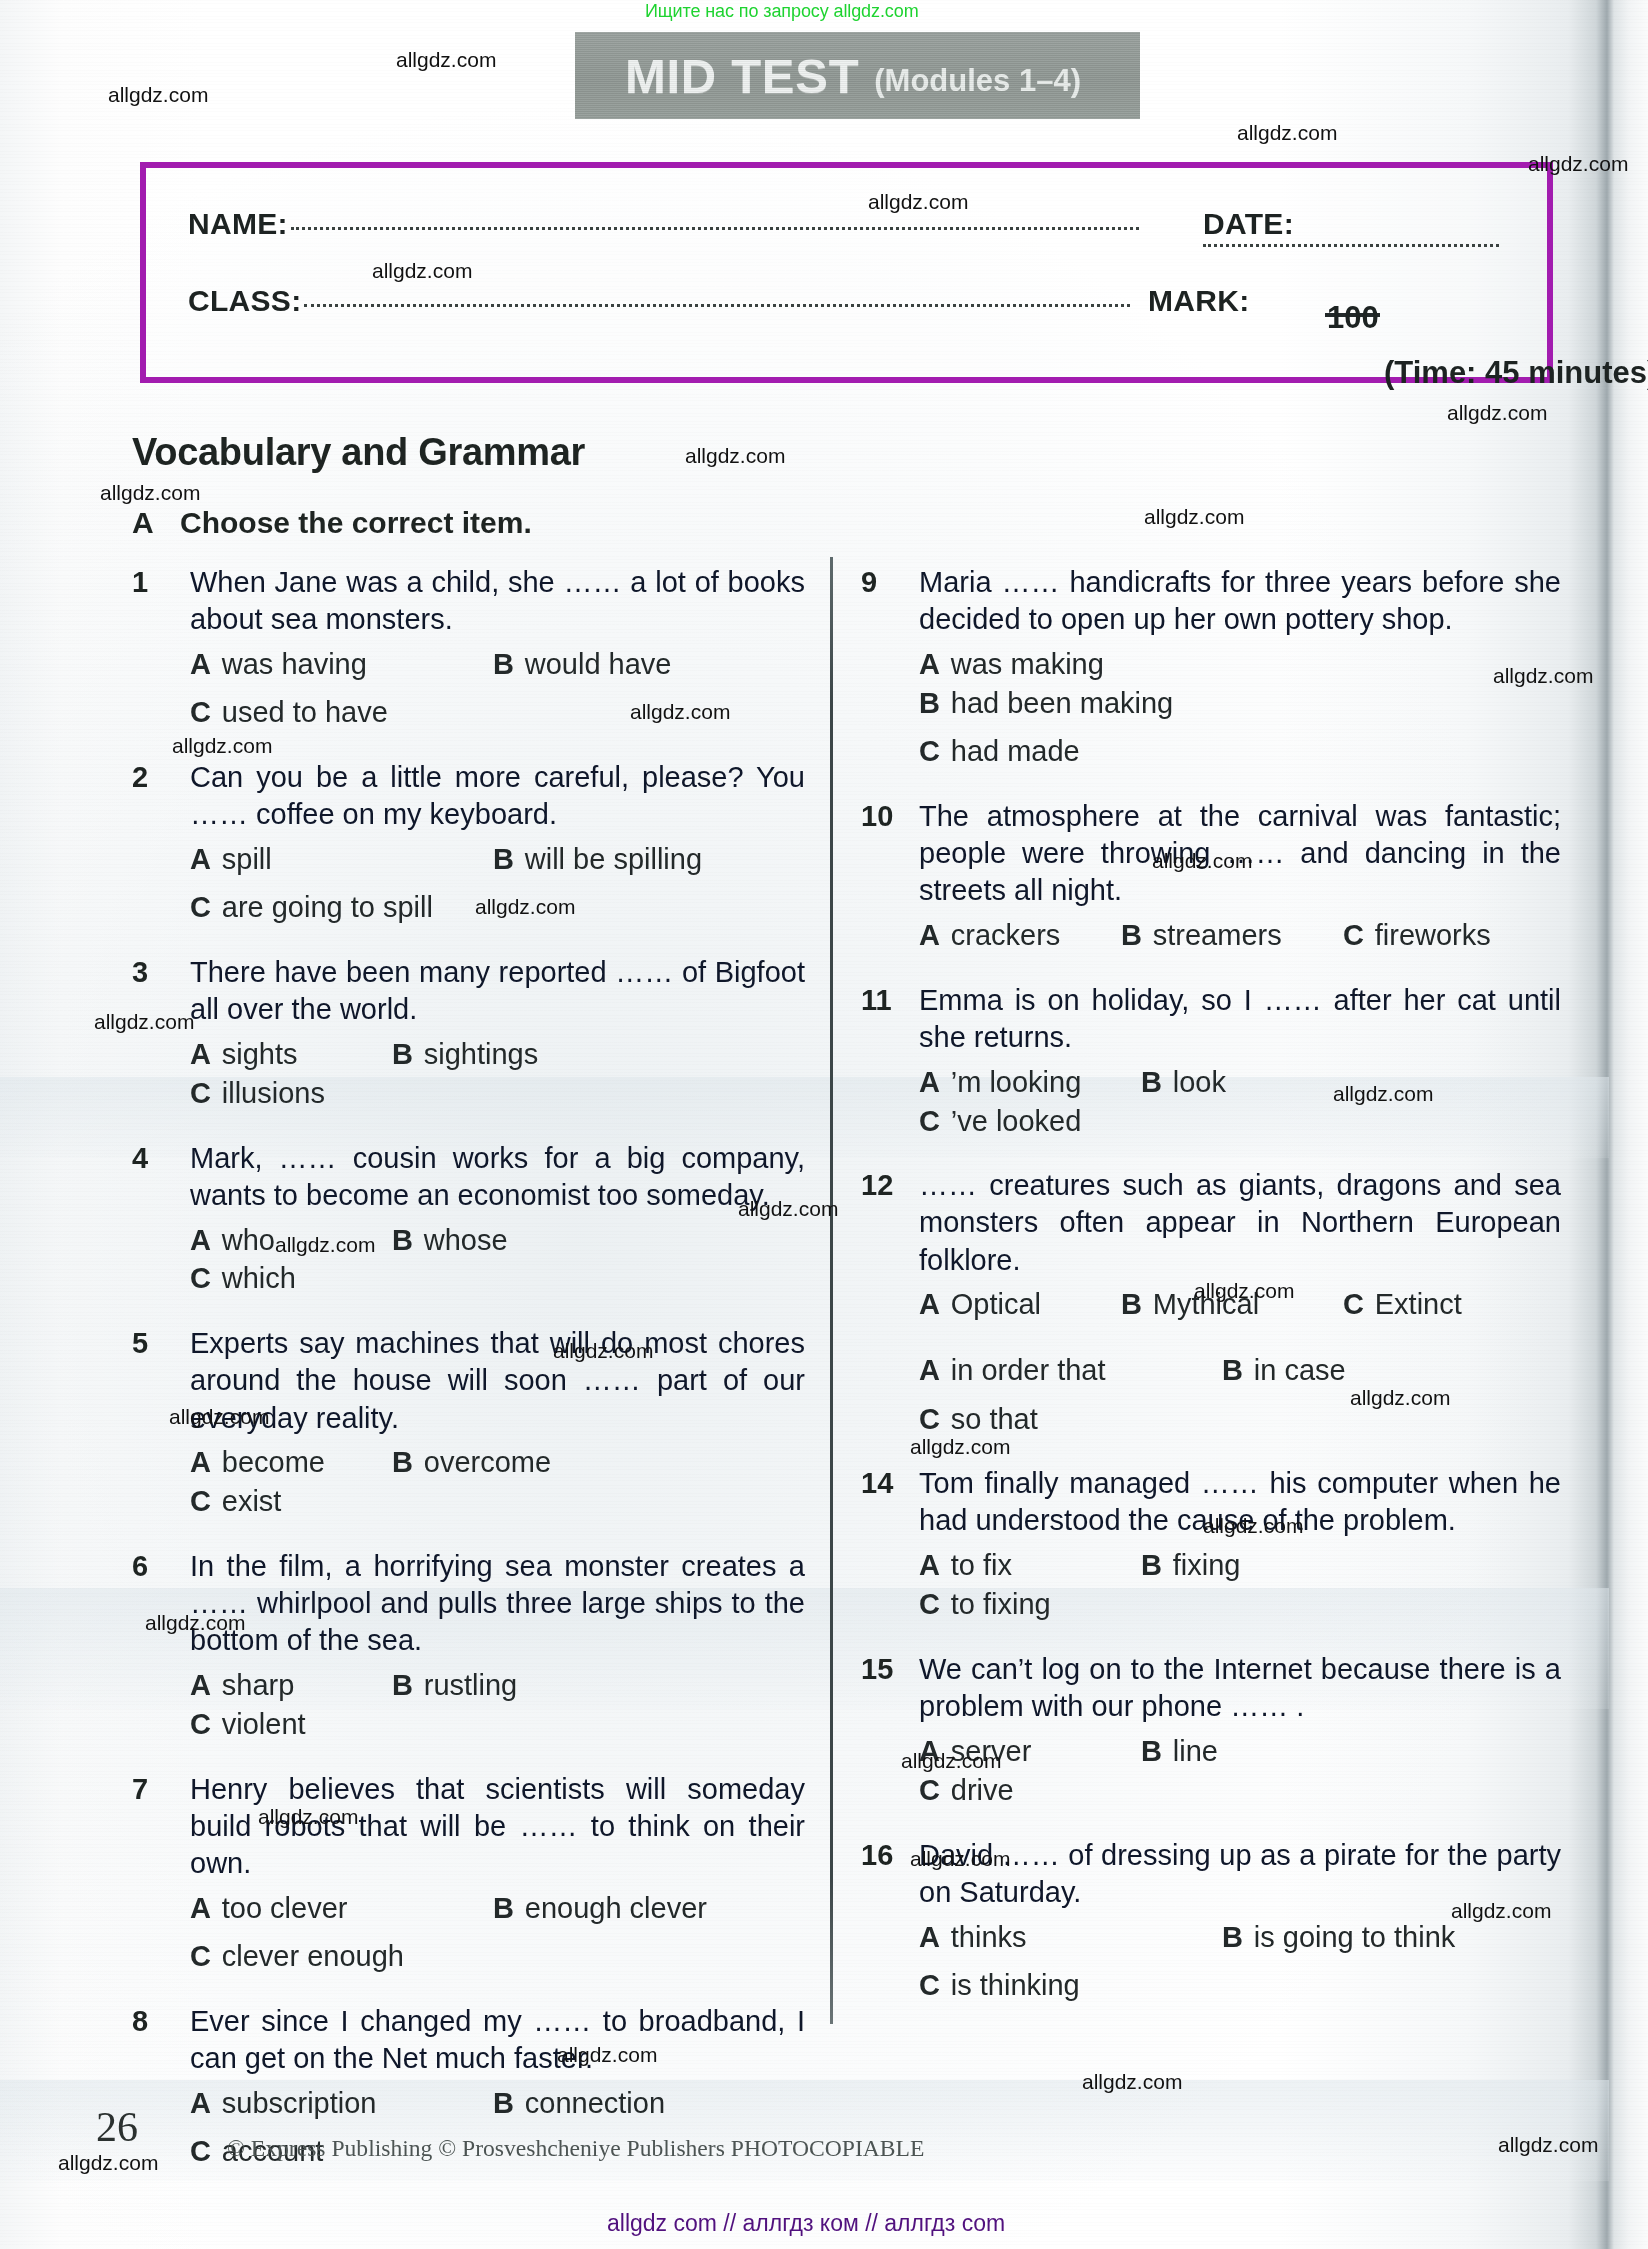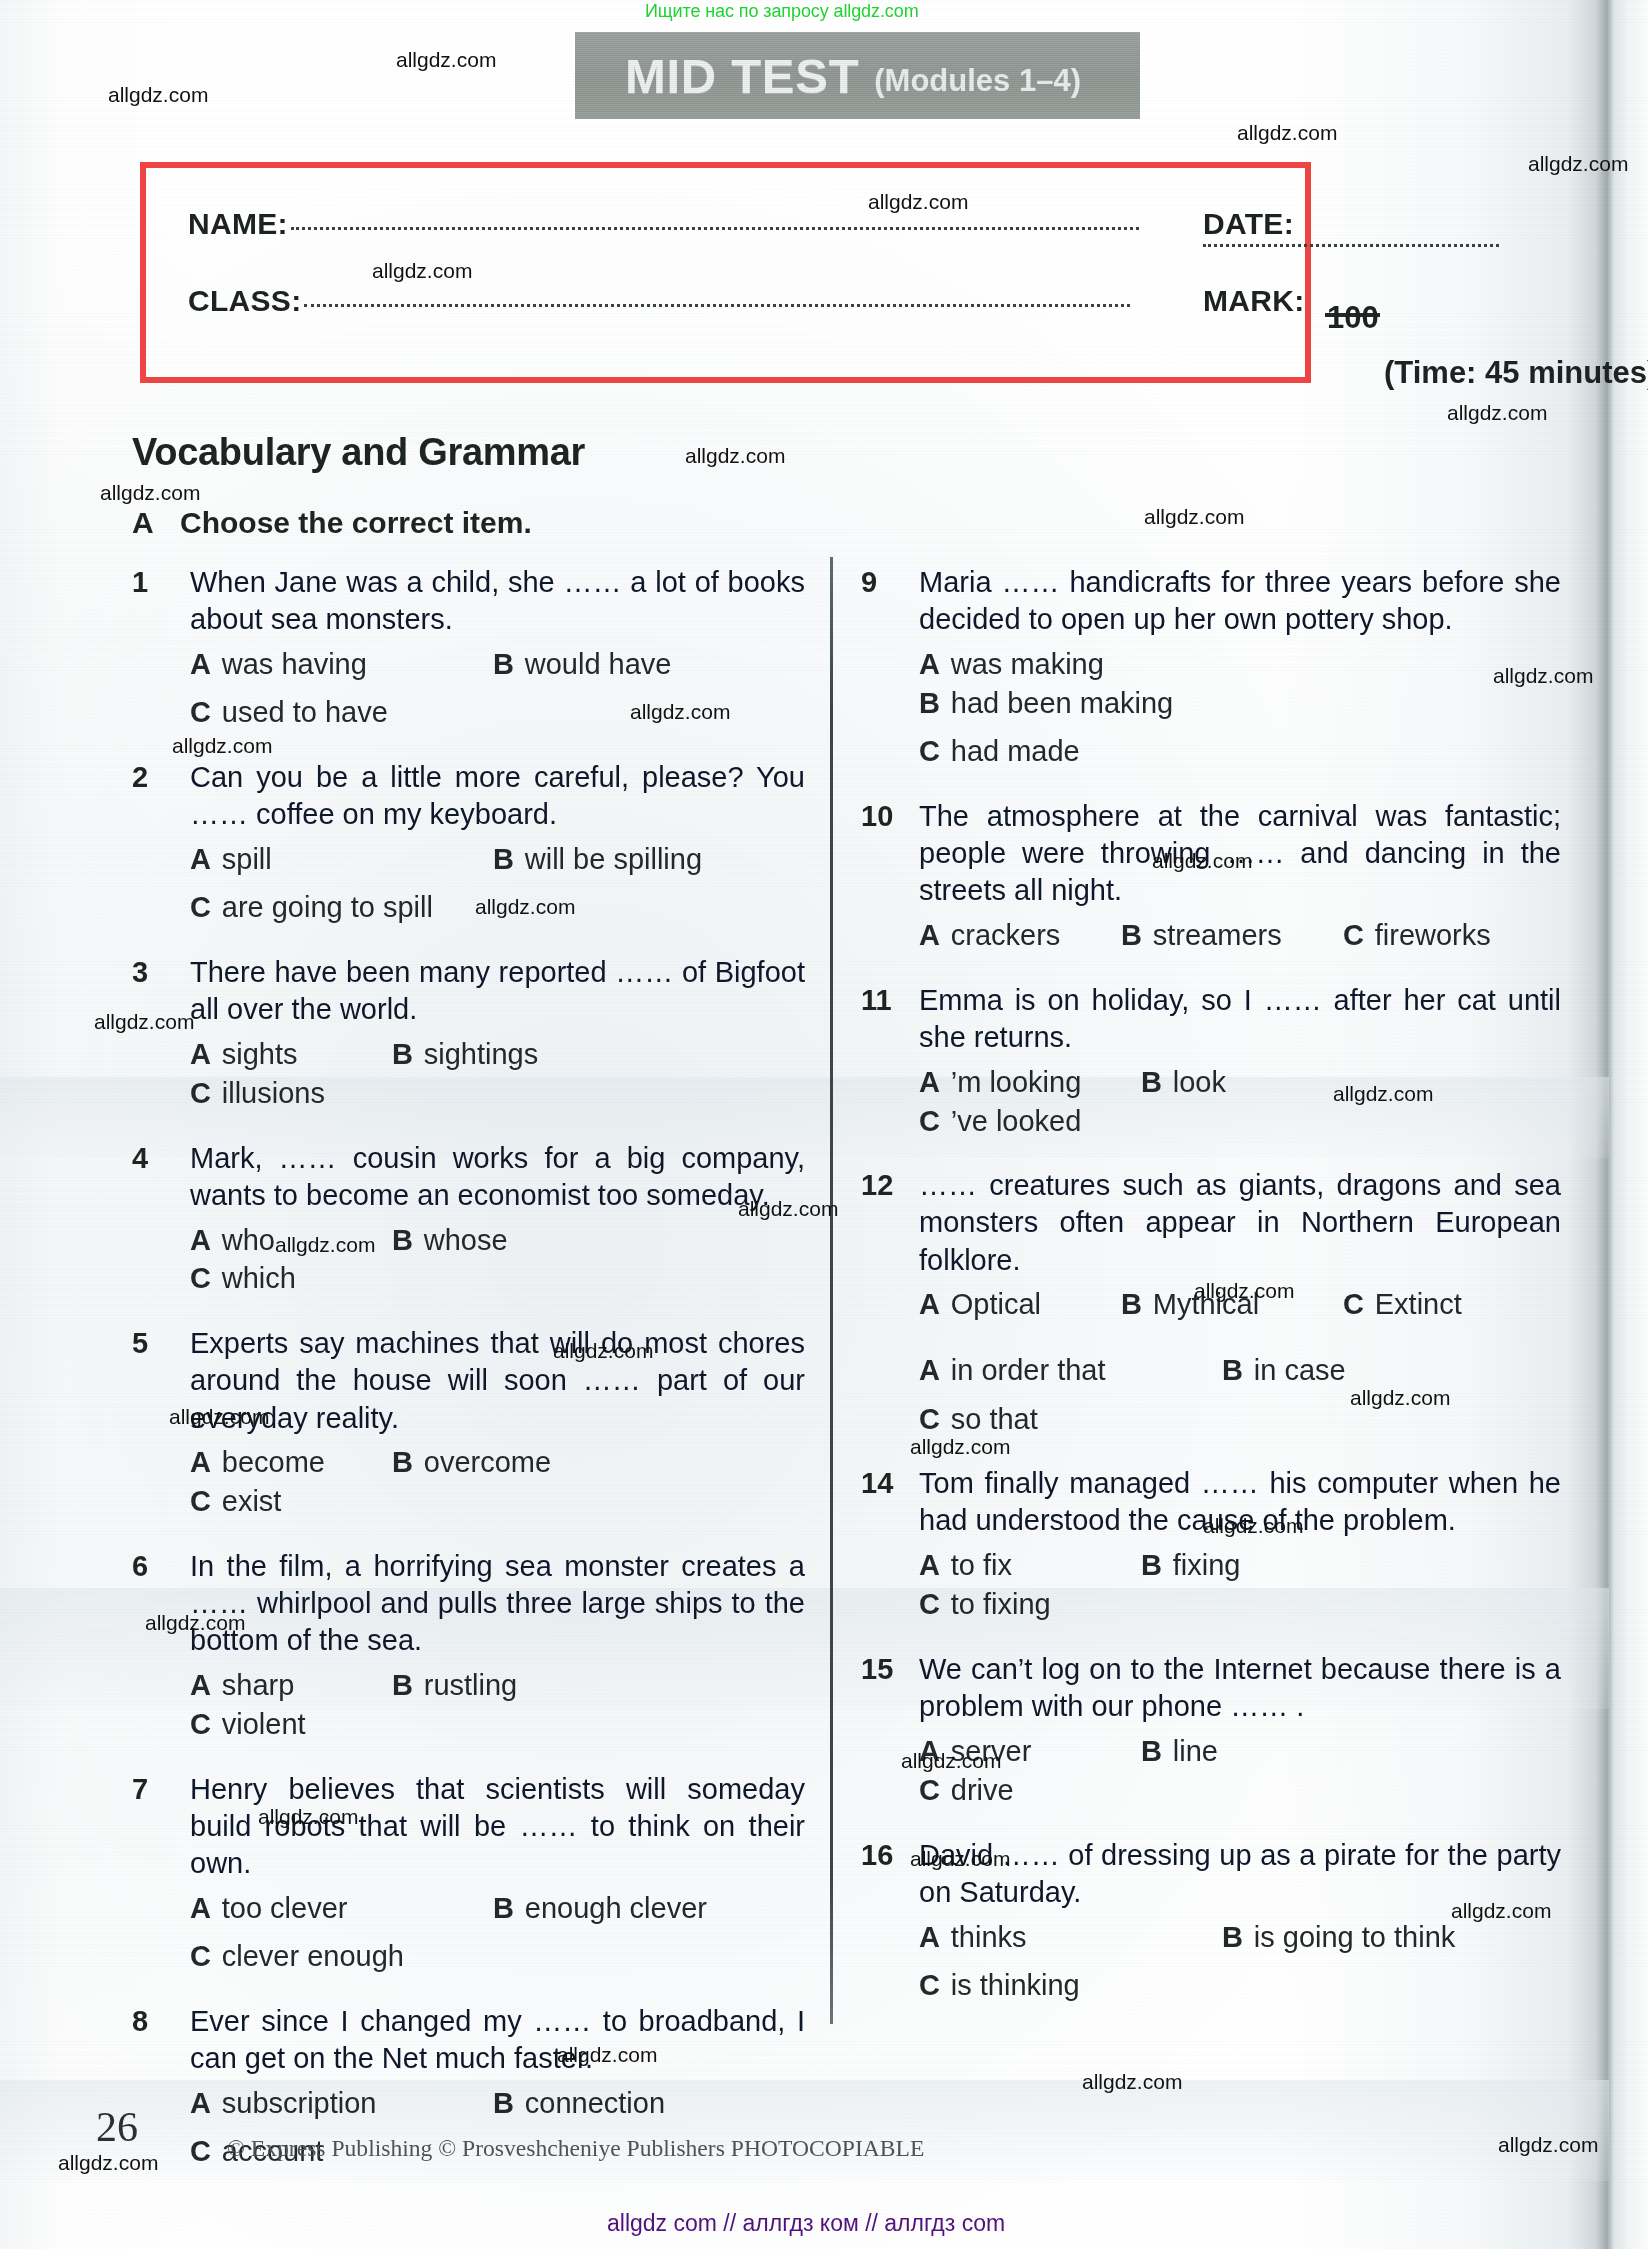--- a/index.html
+++ b/index.html
@@ -60,36 +60,36 @@
     text-shadow:0 0.7px 0 rgba(255,255,255,.25);
   }
   #title-sub {
     margin-left:15px; color:#e8ecea; font-size:31px; font-weight:600;
     padding-top:10.8px;
   }
 
   
   #info-box {
     position:absolute; left:140px; top:162px;
-    width:1171px; height:221px;
-    border:6px solid #ef4444;
+    width:1413px; height:221px;
+    border:6px solid #a21caf;
     background:rgba(255,255,255,0.28);
     box-sizing:border-box;
   }
   .field { position:absolute; font-weight:700; color:#1d2322; }
   .field-label { font-size:30px; letter-spacing:0.3px; }
   .dots {
     display:inline-block;
     border-bottom:3.4px dotted #3a4240;
     height:1.3px; vertical-align:4px;
   }
   #f-name { left:42px;  top:39px; }
   #f-class{ left:42px;  top:116px; }
   #f-date { left:1057px;top:39px; }
-  #f-mark { left:1057px;top:116px; }
+  #f-mark { left:1002px;top:116px; }
   #mark-num {
     position:absolute; left:1181px; top:132px;
     font-size:31px; font-weight:700; color:#1d2322;
   }
   #mark-bar {
     position:absolute; left:1179px; top:145px;
     width:55px; height:4px; background:#23292a;
   }
   #time-note {
     position:absolute; left:1238px; top:187px;

